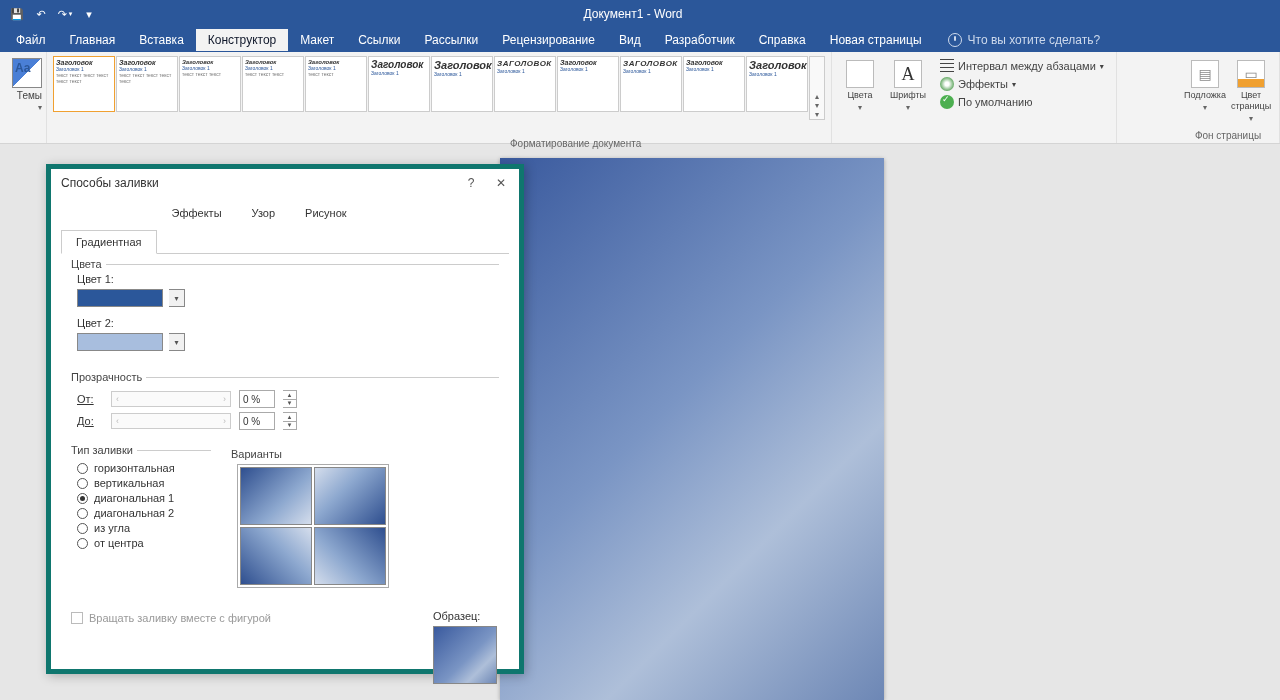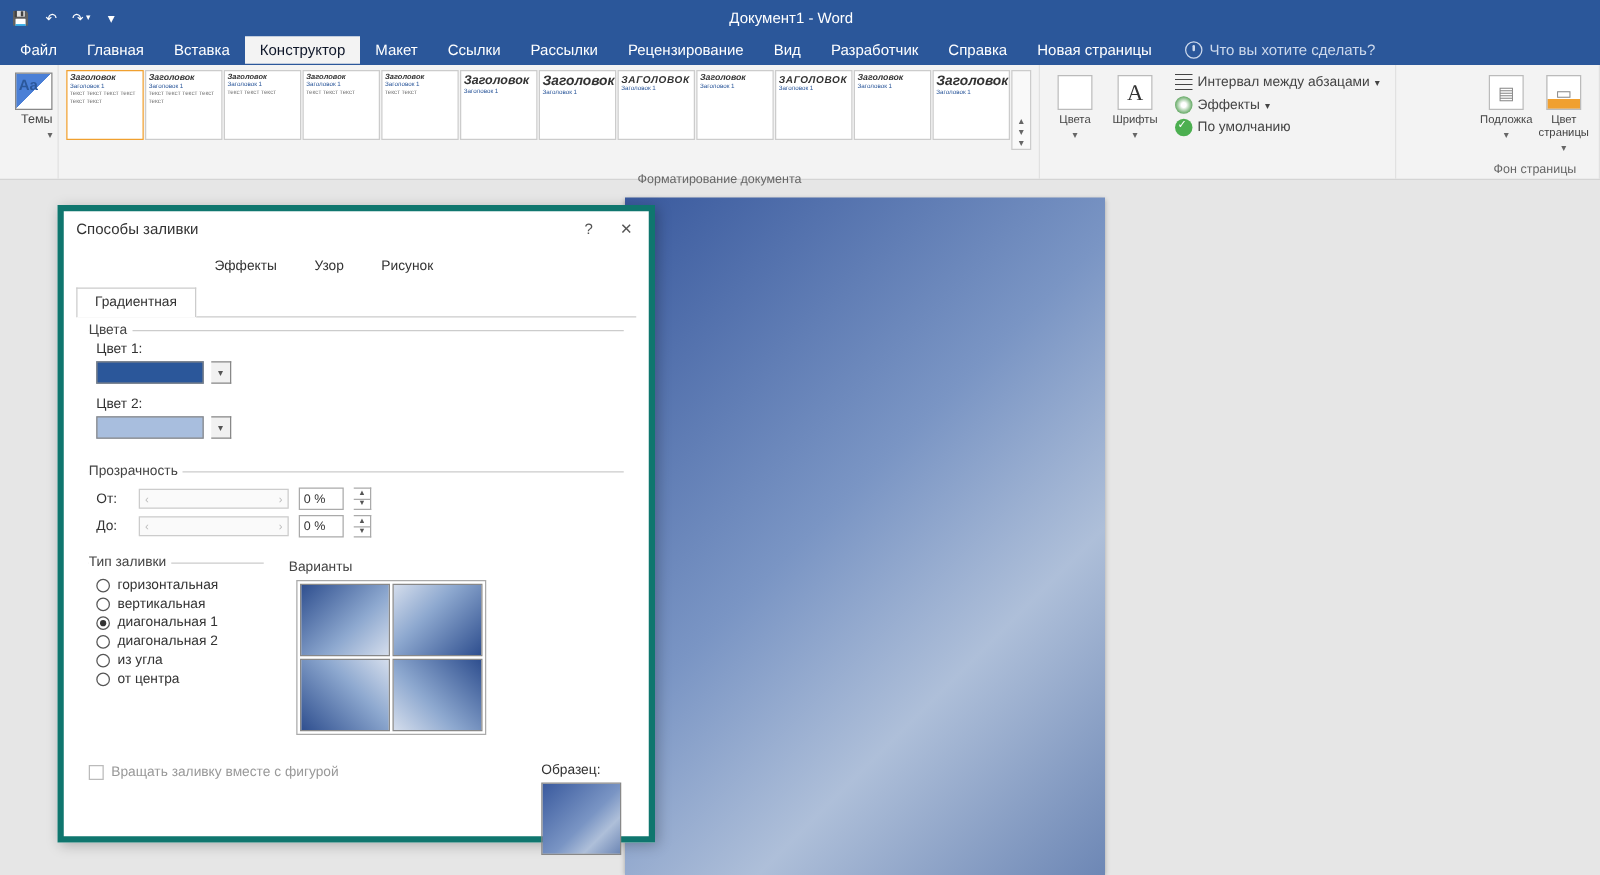--- a/index.html
+++ b/index.html
@@ -80,21 +80,21 @@
 .radio-row { display: flex; align-items: center; gap: 6px; margin: 3px 0; cursor: pointer; }
 .radio { width: 11px; height: 11px; border: 1px solid #555; border-radius: 50%; position: relative; }
 .radio.checked::after { content: ""; position: absolute; top: 2px; left: 2px; width: 5px; height: 5px; background: #333; border-radius: 50%; }
 
 .color-row { display: flex; align-items: center; gap: 6px; margin: 4px 0 10px; }
 .color-label { width: 46px; font-size: 11px; }
 .color-swatch { width: 86px; height: 18px; border: 1px solid #888; }
 .color-dd { width: 16px; height: 18px; border: 1px solid #888; border-left: none; background: #f1f1f1; display: flex; align-items: center; justify-content: center; font-size: 8px; color: #555; cursor: pointer; }
 
 .trans-row { display: flex; align-items: center; gap: 8px; margin: 4px 0; }
-.trans-label { width: 26px; font-size: 11px; }
+.trans-label { width: 26px; font-size: 11px; text-decoration: underline; }
 .slider-track { width: 120px; height: 16px; border: 1px solid #ccc; background: #fafafa; position: relative; display: flex; align-items: center; justify-content: space-between; padding: 0 4px; color: #bbb; font-size: 9px; }
 .spin-input { width: 36px; height: 18px; border: 1px solid #aaa; background: #fff; font-size: 10px; padding: 0 3px; display: flex; align-items: center; }
 .spinner { width: 14px; height: 18px; border: 1px solid #aaa; border-left: none; display: flex; flex-direction: column; }
 .spinner div { flex: 1; display: flex; align-items: center; justify-content: center; font-size: 6px; color: #555; border-bottom: 1px solid #aaa; cursor: pointer; }
 .spinner div:last-child { border-bottom: none; }
 
 .two-col { display: flex; gap: 20px; }
 .col-left { width: 140px; }
 .col-right { flex: 1; }
 

